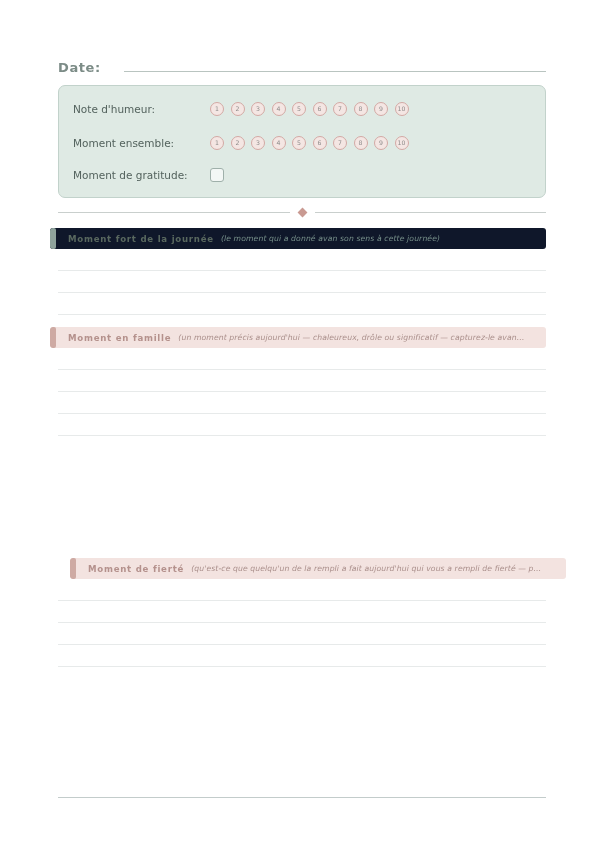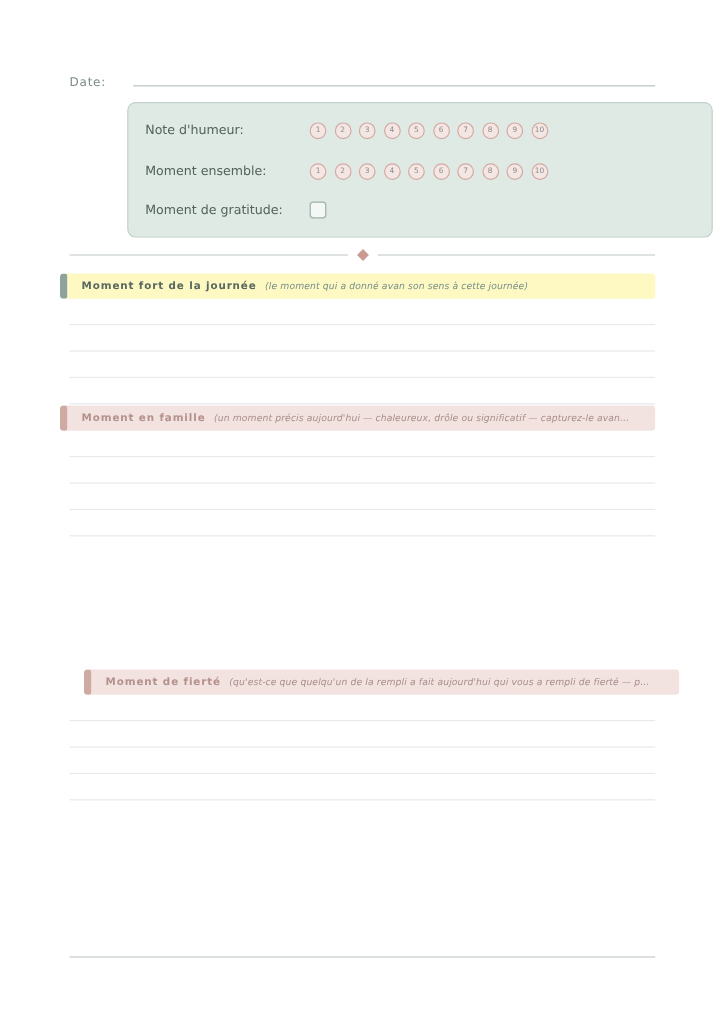--- a/index.html
+++ b/index.html
@@ -27,22 +27,22 @@
   .date-row {
     position: absolute;
     left: 58px;
     top: 58px;
     width: 488px;
     height: 22px;
     display: flex;
     align-items: baseline;
   }
   .date-label {
-    font-size: 10px;
-    font-weight: normal;
+    font-size: 13px;
+    font-weight: bold;
     color: #7c8c87;
     letter-spacing: 0.6px;
     white-space: nowrap;
   }
   .date-line {
     flex: 1;
     margin-left: 23px;
     border-bottom: 1px solid #b9c4c0;
     height: 13px;
   }
@@ -51,21 +51,20 @@
   .summary-box {
     position: absolute;
     left: 58px;
     top: 85px;
     width: 488px;
     height: 113px;
     box-sizing: border-box;
     background: #dfeae4;
     border: 1px solid #c2d2cb;
     border-radius: 7px;
-    margin-left: 48px;
   }
   .summary-row {
     position: absolute;
     left: 14px;
     right: 10px;
     height: 22px;
     display: flex;
     align-items: center;
   }
   .row-mood   { top: 12px; }
@@ -163,21 +162,21 @@
   .sec-hint {
     font-size: 7.7px;
     font-style: italic;
     letter-spacing: 0.1px;
     overflow: hidden;
     text-overflow: ellipsis;
     white-space: nowrap;
   }
 
   
-  .v-green .sec-header { background: #fef9c3; }
+  .v-green .sec-header { background: #0f172a; }
   .v-green .accent     { background: #8fa39c; }
   .v-green .sec-title  { color: #59685f; }
   .v-green .sec-hint   { color: #77908a; }
 
   
   .v-rose .sec-header  { background: #f3e3e0; }
   .v-rose .accent      { background: #ceaaa3; }
   .v-rose .sec-title   { color: #b4918c; }
   .v-rose .sec-hint    { color: #a98e8a; }
 
@@ -276,21 +275,21 @@
       <span class="sec-hint">(le moment qui a donné avan son sens à cette journée)</span>
     </div>
     <div class="lines" style="top:21px;">
       <div class="wline"></div>
       <div class="wline"></div>
       <div class="wline"></div>
       <div class="wline"></div>
     </div>
   </div>
 
-  <div class="section v-rose" style="top:338px;">
+  <div class="section v-rose" style="top:327px;">
     <div class="sec-header">
       <span class="accent"></span>
       <span class="sec-title">Moment en famille</span>
       <span class="sec-hint">(un moment précis aujourd'hui — chaleureux, drôle ou significatif — capturez-le avan…</span>
     </div>
     <div class="lines" style="top:21px;">
       <div class="wline"></div>
       <div class="wline"></div>
       <div class="wline"></div>
       <div class="wline"></div>

